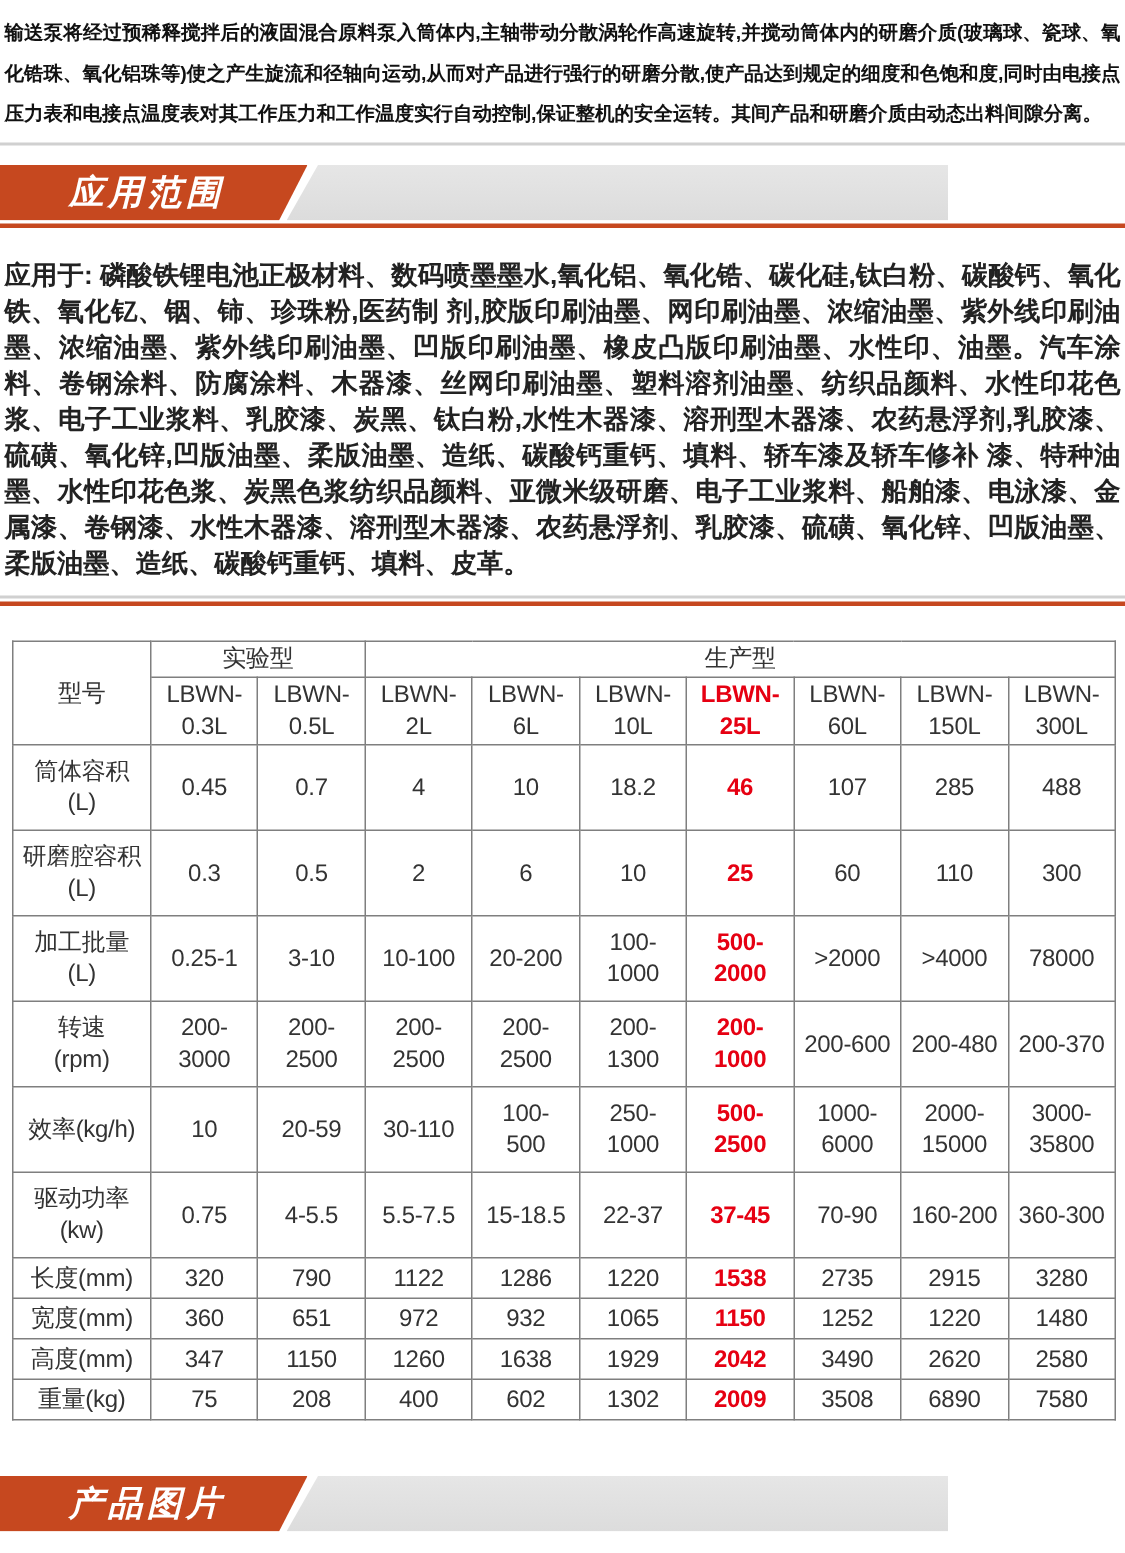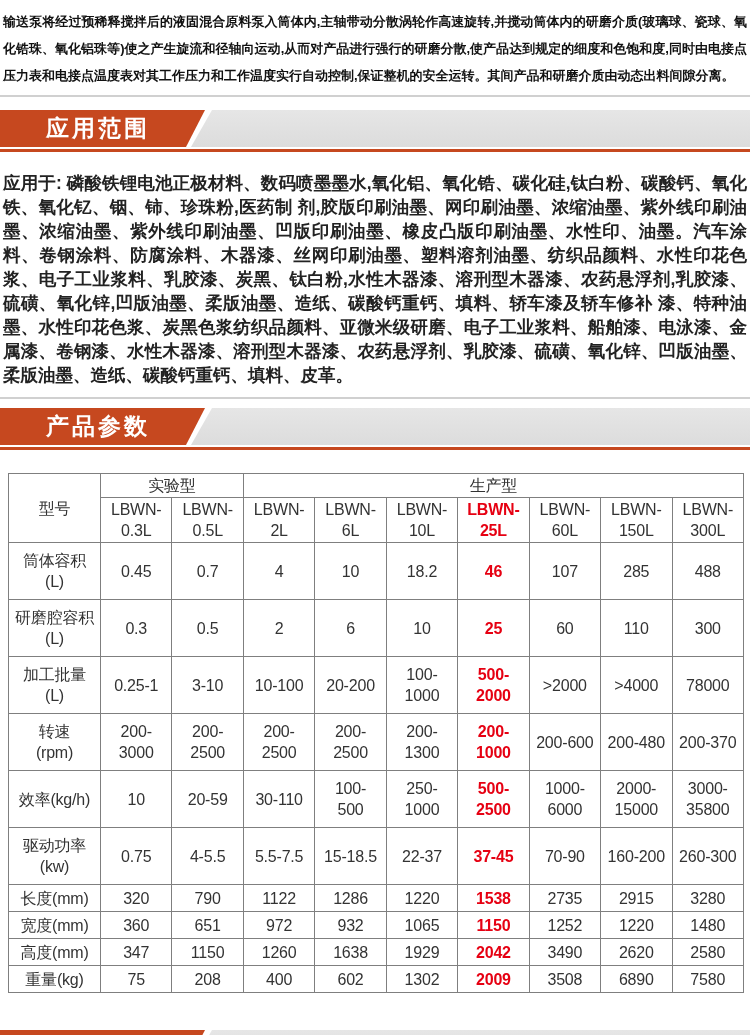--- a/index.html
+++ b/index.html
@@ -18,21 +18,21 @@
     color:#1d1d1d;
   }
   .intro{
     margin:8px 3px 0 3px;
     font-size:13px;line-height:27px;font-weight:bold;
     text-align:justify;color:#111;
   }
   .divider{height:2px;background:var(--divider);width:750px;}
   .div-1{margin-top:6px;}
   .div-2{margin-top:10px;}
-  .band{position:relative;height:37px;margin-top:13px;width:750px;}
+  .band{position:relative;height:37px;margin-top:13px;width:632px;font-style:italic;}
   .band-2{margin-top:9px;}
   .band-3{margin-top:37px;}
   .band-gray{
     position:absolute;top:0;bottom:0;left:191px;right:0;
     background:linear-gradient(var(--band-gray-a),var(--band-gray-b));
     clip-path:polygon(21px 0,100% 0,100% 100%,0 100%);
   }
   .band-red{
     position:absolute;top:0;bottom:0;left:0;width:205px;
     background:var(--accent);
@@ -79,26 +79,20 @@
     <div class="band-red">
       <span class="band-title">应用范围</span>
     </div>
   </div>
   <div class="band-underline"></div>
 
   <p class="apps">应用于: 磷酸铁锂电池正极材料、数码喷墨墨水,氧化铝、氧化锆、碳化硅,钛白粉、碳酸钙、氧化铁、氧化钇、铟、铈、珍珠粉,医药制 剂,胶版印刷油墨、网印刷油墨、浓缩油墨、紫外线印刷油墨、浓缩油墨、紫外线印刷油墨、凹版印刷油墨、橡皮凸版印刷油墨、水性印、油墨。汽车涂料、卷钢涂料、防腐涂料、木器漆、丝网印刷油墨、塑料溶剂油墨、纺织品颜料、水性印花色浆、电子工业浆料、乳胶漆、炭黑、钛白粉,水性木器漆、溶刑型木器漆、农药悬浮剂,乳胶漆、硫磺、氧化锌,凹版油墨、柔版油墨、造纸、碳酸钙重钙、填料、轿车漆及轿车修补 漆、特种油墨、水性印花色浆、炭黑色浆纺织品颜料、亚微米级研磨、电子工业浆料、船舶漆、电泳漆、金属漆、卷钢漆、水性木器漆、溶刑型木器漆、农药悬浮剂、乳胶漆、硫磺、氧化锌、凹版油墨、柔版油墨、造纸、碳酸钙重钙、填料、皮革。</p>
 
   <div class="divider div-2"></div>
 
-  <div class="band band-2">
-    <div class="band-gray"></div>
-    <div class="band-red">
-      <span class="band-title">产品参数</span>
-    </div>
-  </div>
   <div class="band-underline"></div>
 
   <div class="table-wrap">
     <table>
       <colgroup>
         <col class="c-label">
           <col>
           <col>
           <col>
           <col>
@@ -218,21 +212,21 @@
             <td>驱动功率
 (kw)</td>
             <td>0.75</td>
             <td>4-5.5</td>
             <td>5.5-7.5</td>
             <td>15-18.5</td>
             <td>22-37</td>
             <td class="hl">37-45</td>
             <td>70-90</td>
             <td>160-200</td>
-            <td>260-300</td>
+            <td>360-300</td>
           </tr>
           <tr>
             <td>长度(mm)</td>
             <td>320</td>
             <td>790</td>
             <td>1122</td>
             <td>1286</td>
             <td>1220</td>
             <td class="hl">1538</td>
             <td>2735</td>

